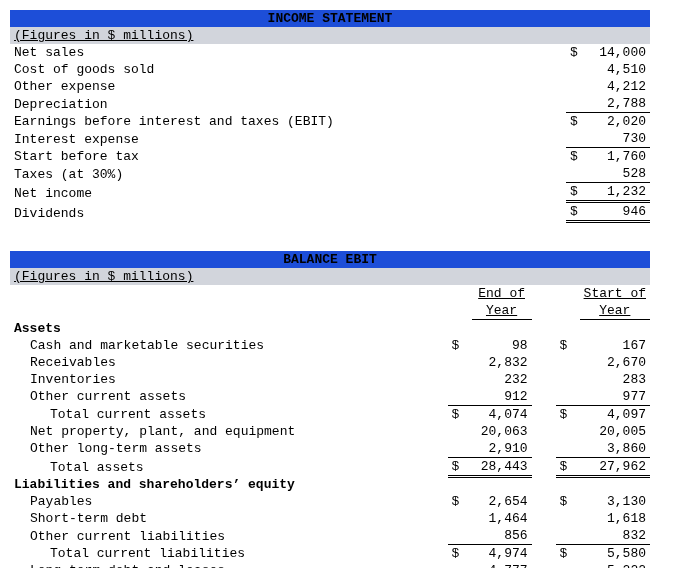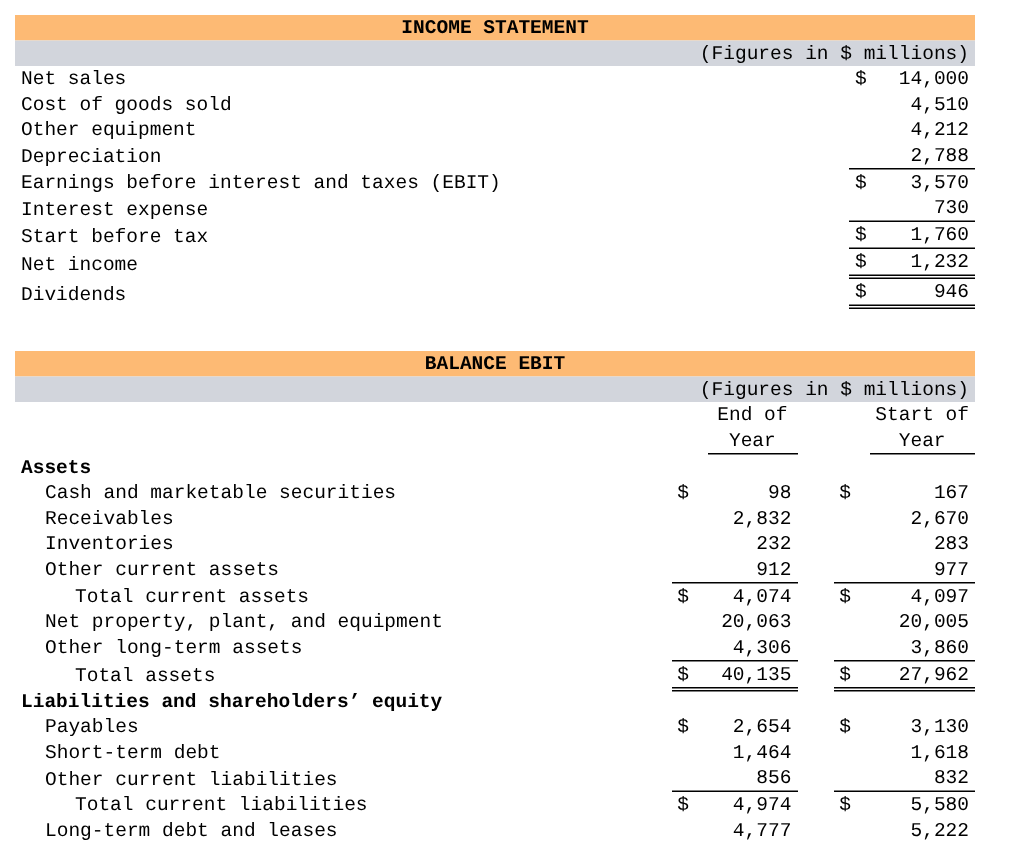--- a/index.html
+++ b/index.html
@@ -15,29 +15,30 @@
   }
   table {
     border-collapse: collapse;
     width: 100%;
   }
   td {
     padding: 1px 4px;
     vertical-align: bottom;
   }
   .hdr {
-    background: #fdba74;
+    background: #1d4ed8;
   }
   .hdr td {
     text-align: center;
     font-weight: bold;
   }
   .hdr2 td {
-    text-align: right;
+    text-align: left;
     background: #d2d5dc;
+    text-decoration: underline;
   }
   .label {
     white-space: nowrap;
   }
   .indent1 { padding-left: 20px; margin-top: 23px; }
   .indent2 { padding-left: 40px; }
   .cur {
     width: 16px;
     text-align: left;
   }
@@ -57,20 +58,21 @@
     border-bottom: 3px double #000;
   }
   .section {
     margin-bottom: 28px;
   }
   .bold {
     font-weight: bold;
   }
   .colhdr td {
     text-align: center;
+    text-decoration: underline;
   }
 </style>
 </head>
 <body>
 
 <div class="wrap">
 
   <div class="section">
     <table>
       <tbody>
@@ -88,48 +90,54 @@
             <td class="cur">$</td>
             <td class="num">14,000</td>
           </tr>
           <tr class="">
             <td class="label ">Cost of goods sold</td>
             <td class="spacer"></td>
             <td class="cur"></td>
             <td class="num">4,510</td>
           </tr>
           <tr class="">
-            <td class="label ">Other equipment</td>
+            <td class="label ">Other expense</td>
             <td class="spacer"></td>
             <td class="cur"></td>
             <td class="num">4,212</td>
           </tr>
           <tr class="">
             <td class="label ">Depreciation</td>
             <td class="spacer"></td>
             <td class="cur"></td>
             <td class="num">2,788</td>
           </tr>
           <tr class="single-top">
             <td class="label ">Earnings before interest and taxes (EBIT)</td>
             <td class="spacer"></td>
             <td class="cur">$</td>
-            <td class="num">3,570</td>
+            <td class="num">2,020</td>
           </tr>
           <tr class="">
             <td class="label ">Interest expense</td>
             <td class="spacer"></td>
             <td class="cur"></td>
             <td class="num">730</td>
           </tr>
           <tr class="single-top">
             <td class="label ">Start before tax</td>
             <td class="spacer"></td>
             <td class="cur">$</td>
             <td class="num">1,760</td>
+          </tr>
+          <tr class="">
+            <td class="label ">Taxes (at 30%)</td>
+            <td class="spacer"></td>
+            <td class="cur"></td>
+            <td class="num">528</td>
           </tr>
           <tr class="single-top double-bottom">
             <td class="label ">Net income</td>
             <td class="spacer"></td>
             <td class="cur">$</td>
             <td class="num">1,232</td>
           </tr>
           <tr class="double-bottom">
             <td class="label ">Dividends</td>
             <td class="spacer"></td>
@@ -229,30 +237,30 @@
             <td class="cur"></td>
             <td class="num">20,063</td>
             <td></td>
             <td class="cur"></td>
             <td class="num">20,005</td>
           </tr>
           <tr class="">
             <td class="label indent1">Other long-term assets</td>
             <td class="spacer"></td>
             <td class="cur"></td>
-            <td class="num">4,306</td>
+            <td class="num">2,910</td>
             <td></td>
             <td class="cur"></td>
             <td class="num">3,860</td>
           </tr>
           <tr class="single-top double-bottom">
             <td class="label indent2">Total assets</td>
             <td class="spacer"></td>
             <td class="cur">$</td>
-            <td class="num">40,135</td>
+            <td class="num">28,443</td>
             <td></td>
             <td class="cur">$</td>
             <td class="num">27,962</td>
           </tr>
           <tr class="">
             <td class="label  bold">Liabilities and shareholders’ equity</td>
             <td class="spacer"></td>
             <td class="cur"></td>
             <td class="num"></td>
             <td></td>

